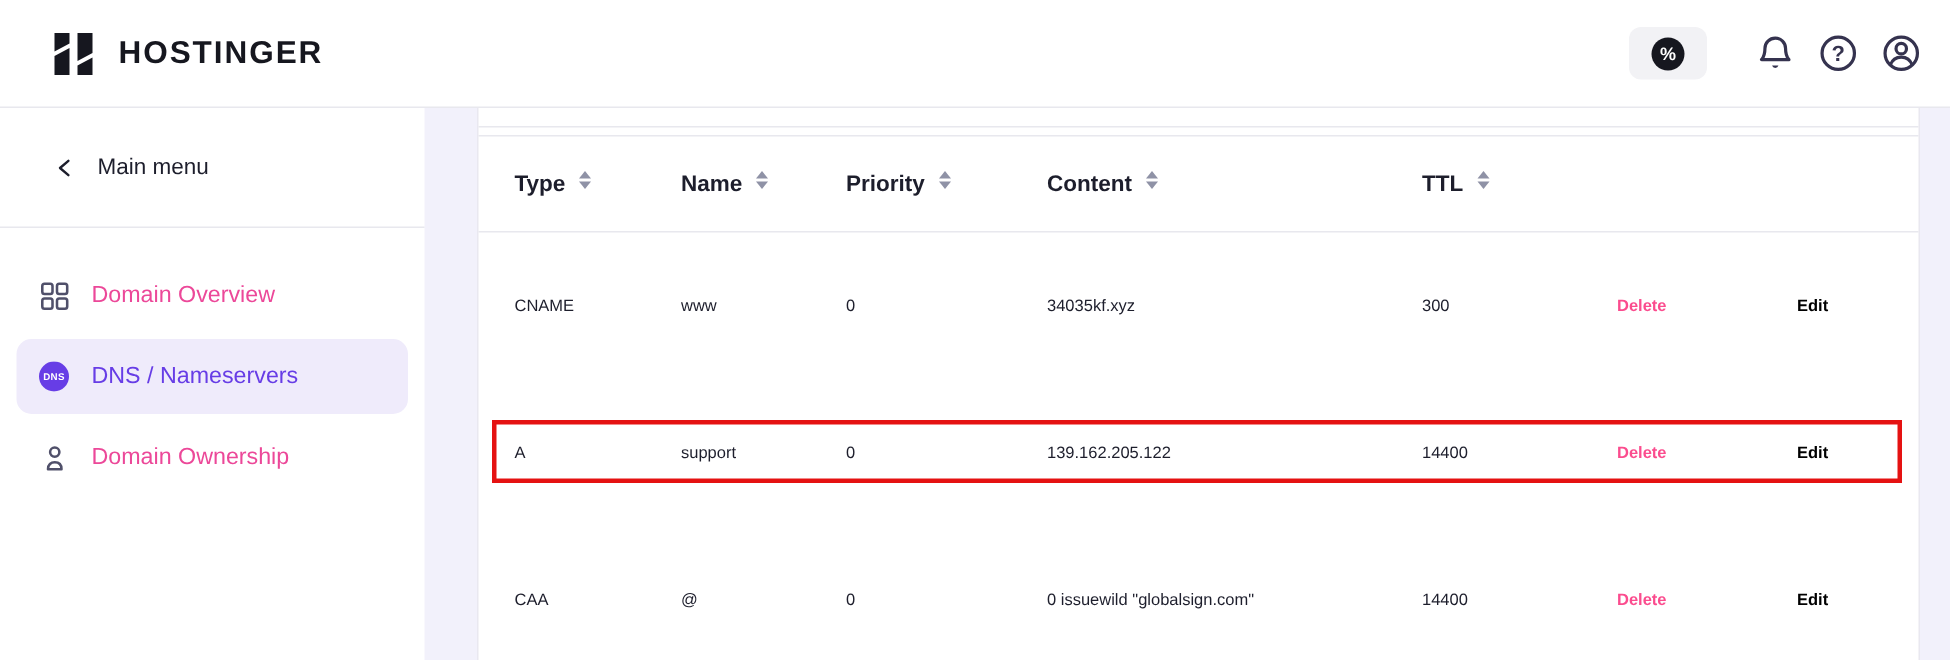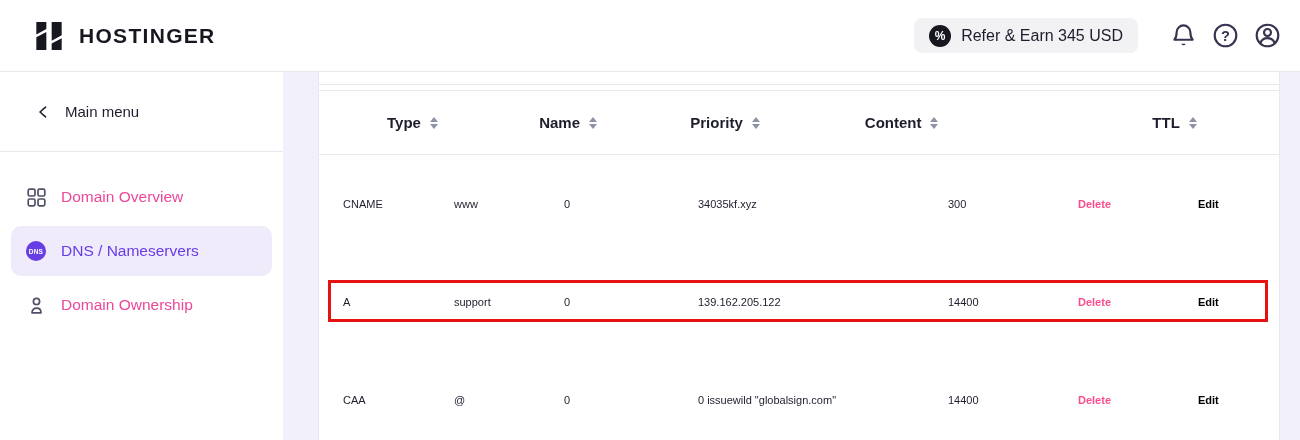--- a/index.html
+++ b/index.html
@@ -71,21 +71,21 @@
     height: 98px; display: flex; align-items: center; padding-left: 24px;
     font-size: 11px; color: #1D1E2C;
   }
   .c-type     { width: 111px; }
   .c-name     { width: 110px; }
   .c-priority { width: 134px; }
   .c-content  { width: 250px; }
   .c-ttl      { width: 130px; }
   .c-del      { width: 120px; }
   .c-edit     { width: 80px;  }
-  .hcell { display: flex; align-items: center; cursor: pointer; margin-left: 44px; }
+  .hcell { display: flex; cursor: pointer; }
   .hcell .label { font-weight: 700; }
   .sort { display: inline-flex; flex-direction: column; gap: 2px; margin-left: 9px; }
   .tri-up   { width: 0; height: 0; border-left: 4px solid transparent; border-right: 4px solid transparent; border-bottom: 5px solid #8F92A6; }
   .tri-down { width: 0; height: 0; border-left: 4px solid transparent; border-right: 4px solid transparent; border-top: 5px solid #8F92A6; }
   .wrap-content { display: inline-block; max-width: 214px; word-break: break-all; line-height: 1.65; }
   .link { font-weight: 700; cursor: pointer; }
   .link.delete { color: #FB4C8E; }
   .link.edit   { color: #000000; text-align: right; }
 
   .red-outline {
@@ -109,21 +109,20 @@
           <path d="M14 1.5 H21.5 V11.5 L14 15.5 Z" fill="#16171F"></path>
           <path d="M14 17.7 L21.5 13.7 V22.5 H14 Z" fill="#16171F"></path>
         </svg>
       </span>
       <span class="brand-text">HOSTINGER</span>
     </div>
 
     <div class="topbar-right">
       <div class="refer-pill">
         <span class="badge">%</span>
-        <span class="refer-label">Refer &amp; Earn 345 USD</span>
       </div>
       <div class="icon-btn">
         <span>
           <svg width="27" height="27" viewBox="0 0 24 24" fill="none">
             <path d="M12 3a6.1 6.1 0 0 0-6.1 6.1c0 4.2-1.2 5.8-2 6.7h16.2c-.8-.9-2-2.5-2-6.7A6.1 6.1 0 0 0 12 3z" stroke="#35334F" stroke-width="1.9" stroke-linejoin="round"></path>
             <path d="M10.1 19.3a2 2 0 0 0 3.8 0z" fill="#35334F"></path>
           </svg>
         </span>
       </div>
       <div class="icon-btn">

